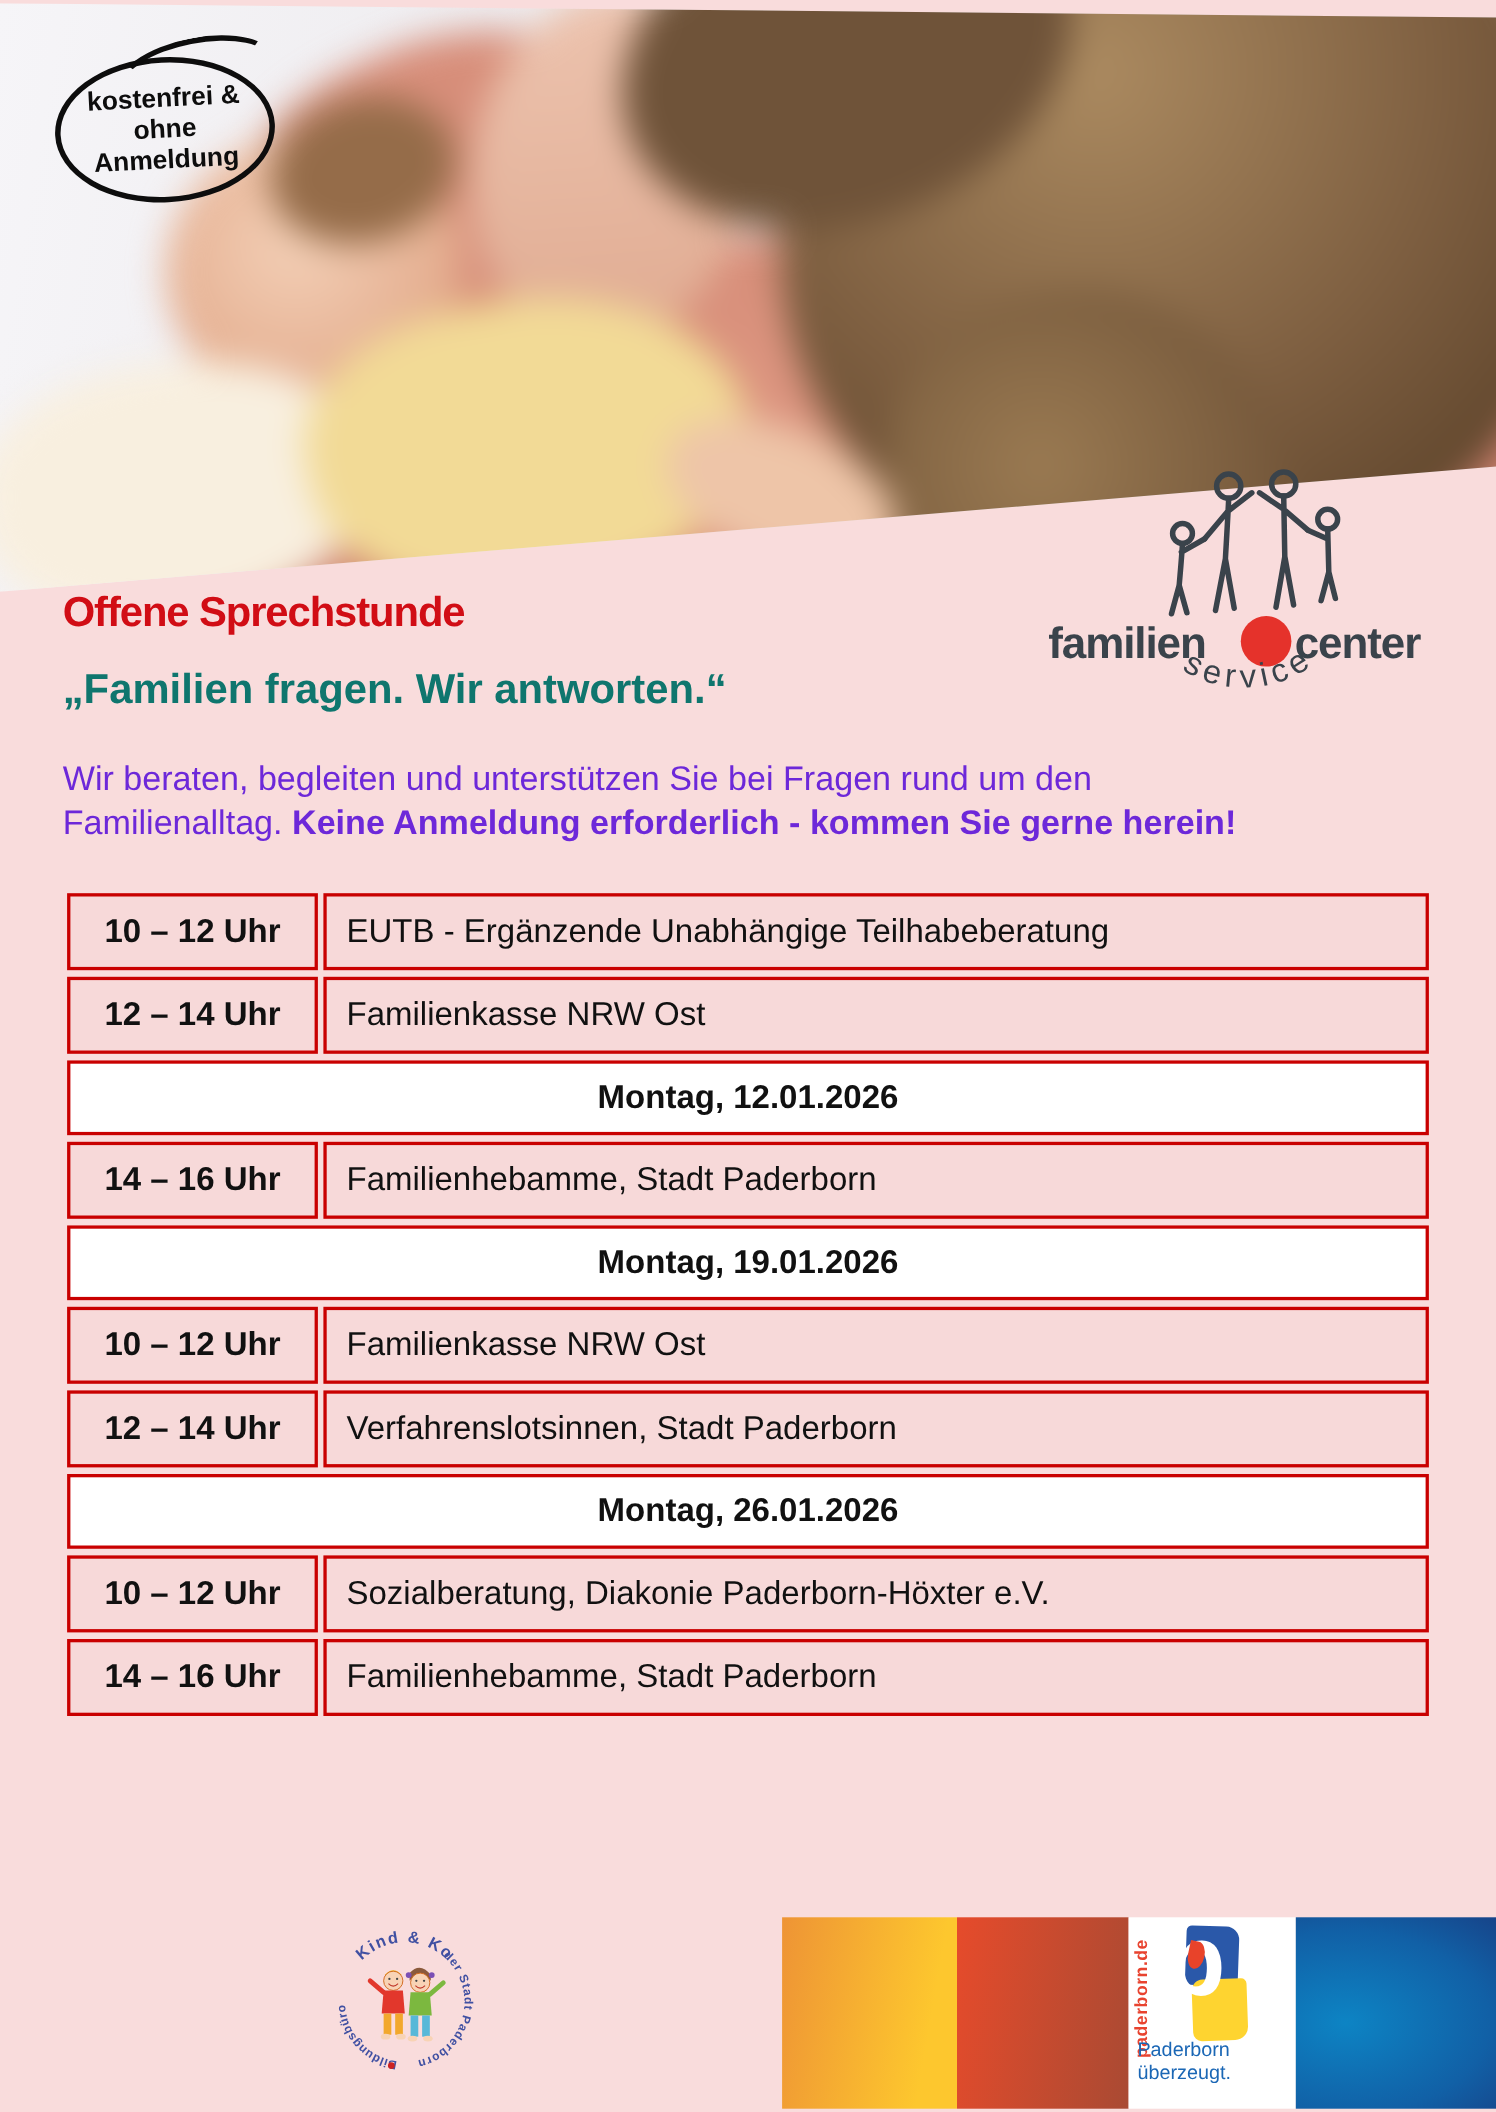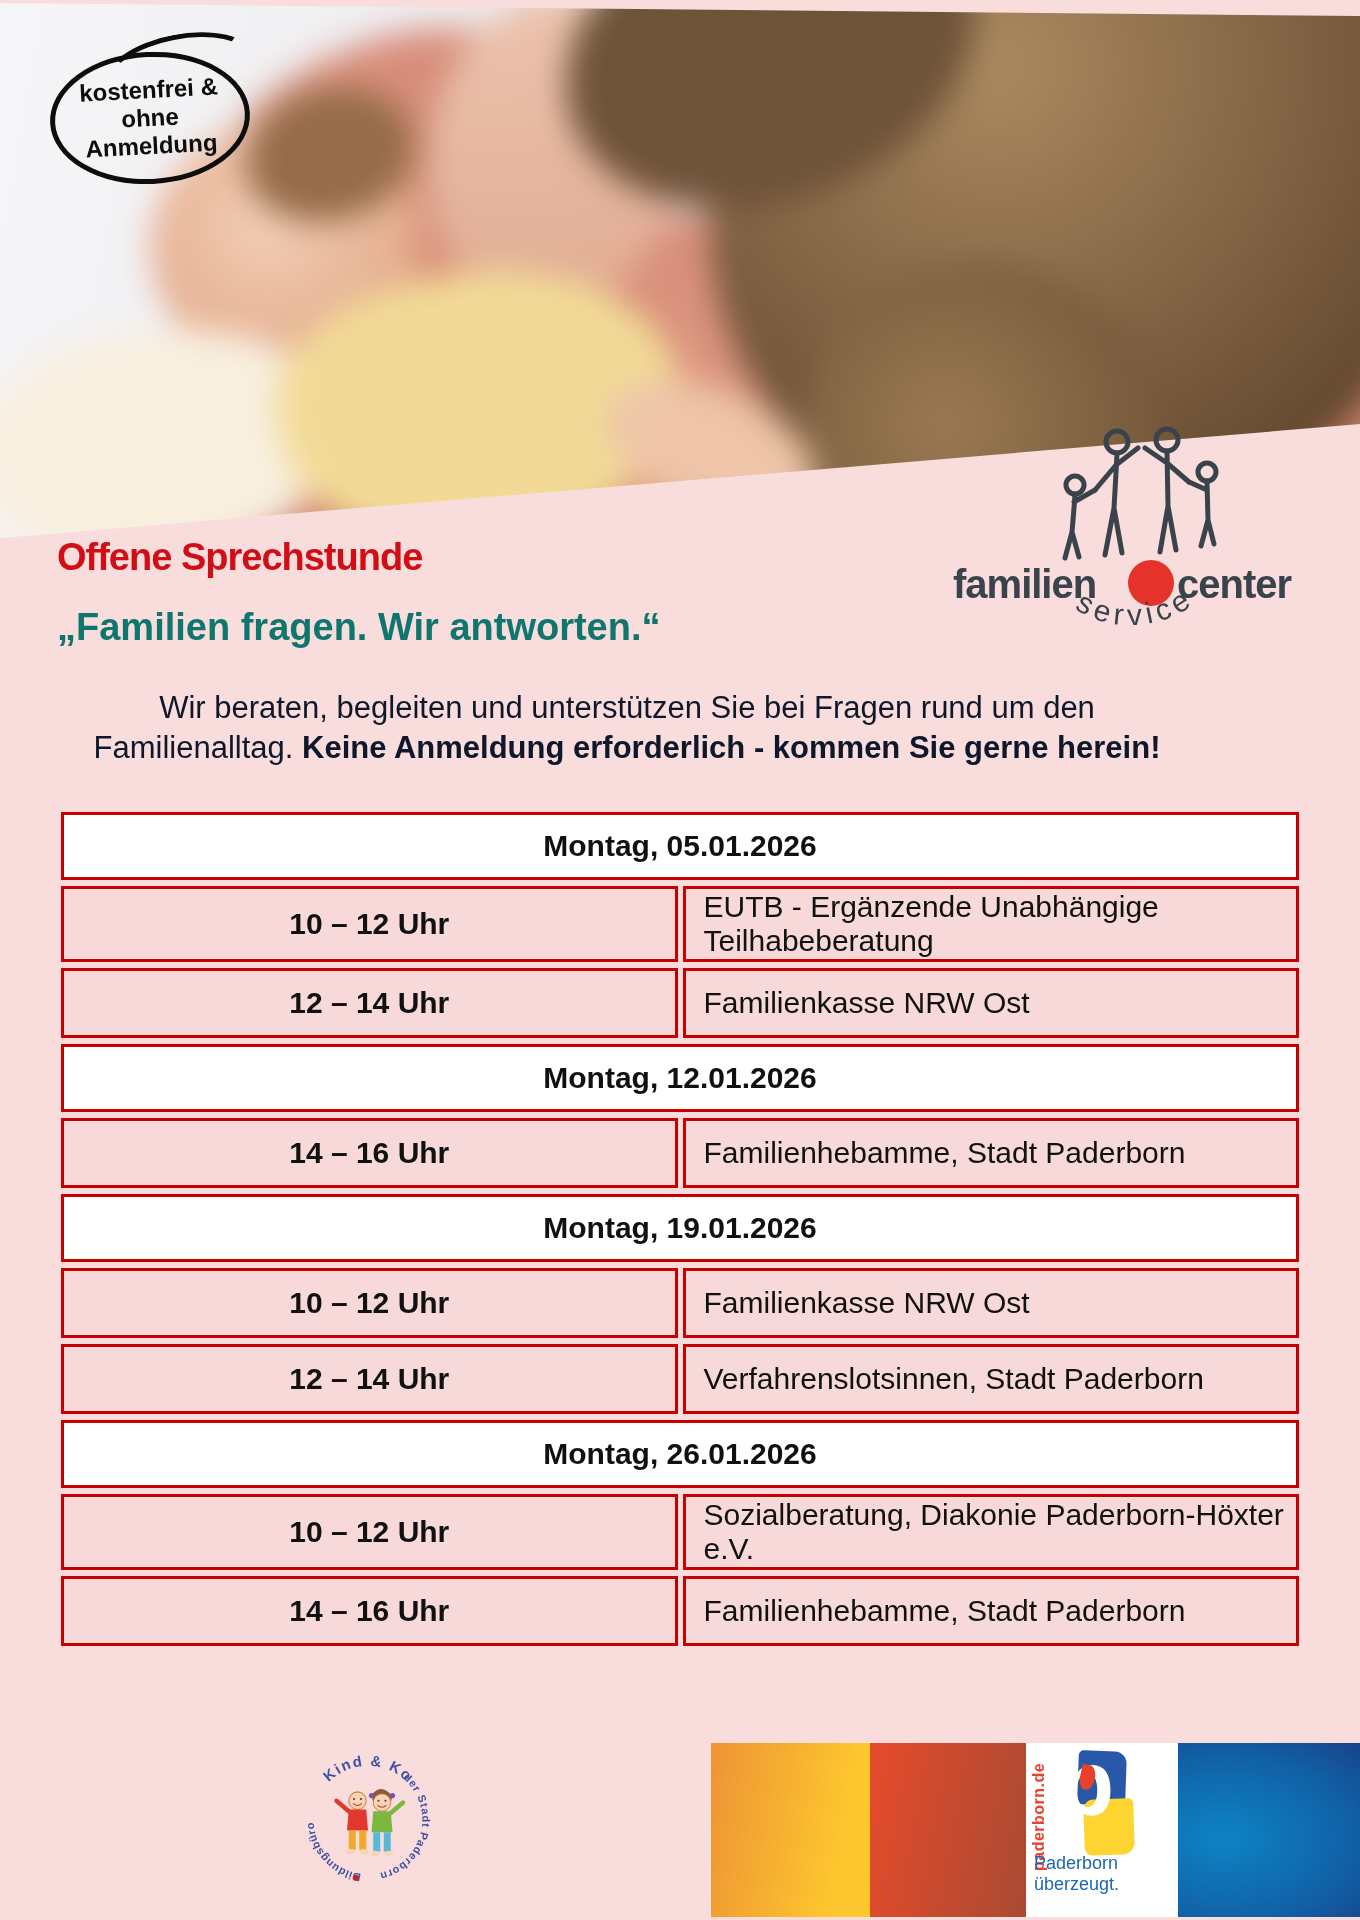--- a/index.html
+++ b/index.html
@@ -50,21 +50,21 @@
   .badge-text { position:absolute; left:0; top:0; right:0; bottom:0; display:flex;
            flex-direction:column; justify-content:center; align-items:center;
            font-weight:bold; font-size:24px; line-height:1.18; color:#0d0d0d; text-align:center; }
 
   
   .title { position:absolute; left:57px; top:536px; font-size:38px; font-weight:bold;
            color:#d10d15; letter-spacing:-1px; z-index:3; }
   .subtitle { position:absolute; left:57px; top:606px; font-size:38px; font-weight:bold;
            color:#0f766e; z-index:3; }
   .intro { position:absolute; left:57px; top:688px; width:1140px; font-size:31px;
-           line-height:40px; color:#0f172a; z-index:3;text-align:center; }
+           line-height:40px; color:#6d28d9; z-index:3; }
   .intro b { font-weight:bold; }
 
   
   .fcs { position:absolute; left:945px; top:420px; width:375px; height:215px; z-index:3; }
 
   
   .sched { position:absolute; left:56px; top:806px; width:1248px; z-index:3;
            border-collapse:separate; border-spacing:5px 6px; table-layout:fixed; }
   .sched td { border:3px solid #c90000; box-sizing:border-box; font-size:30px;
            color:#111; background:#f7d9d9; vertical-align:middle; }
@@ -149,23 +149,20 @@
     <defs>
         <path id="svcArc" d="M118,178 C152,216 226,214 262,172"></path>
       </defs>
     <text font-family="Liberation Sans, sans-serif" font-size="30" letter-spacing="5" fill="#3a434b">
       <textPath href="#svcArc" startOffset="50%" text-anchor="middle">service</textPath>
     </text>
   </svg>
 
   <table class="sched">
     <tbody>
-        <tr>
-          <td class="hdr" colspan="2">Montag, 05.01.2026</td>
-        </tr>
     <tr>
       <td class="time">10 – 12 Uhr</td>
       <td class="offer">EUTB - Ergänzende Unabhängige Teilhabeberatung</td>
         </tr>
     <tr>
       <td class="time">12 – 14 Uhr</td>
       <td class="offer">Familienkasse NRW Ost</td>
         </tr>
 
     <tr>

